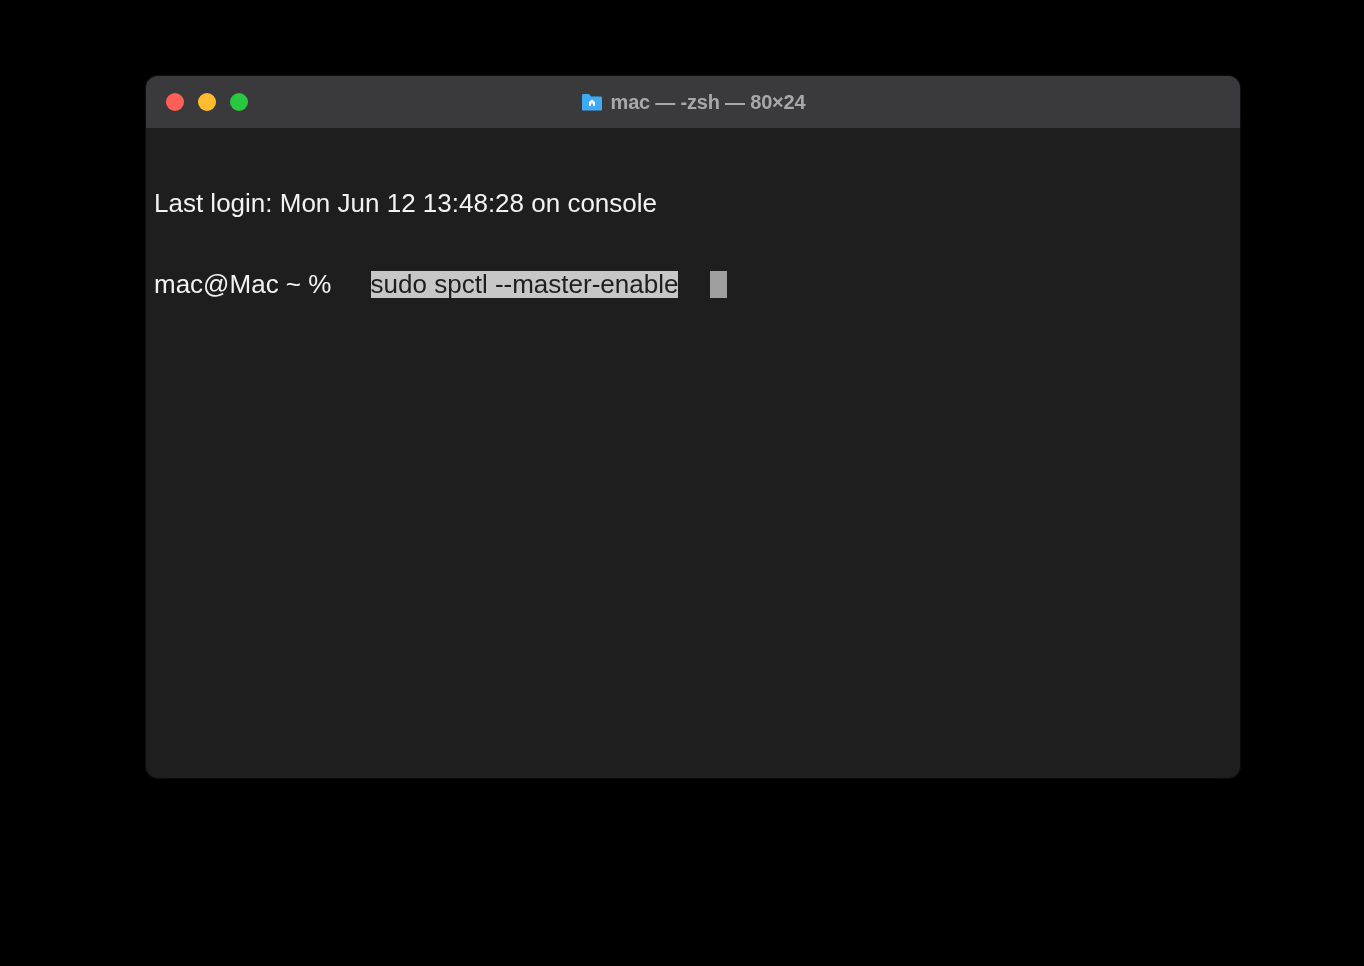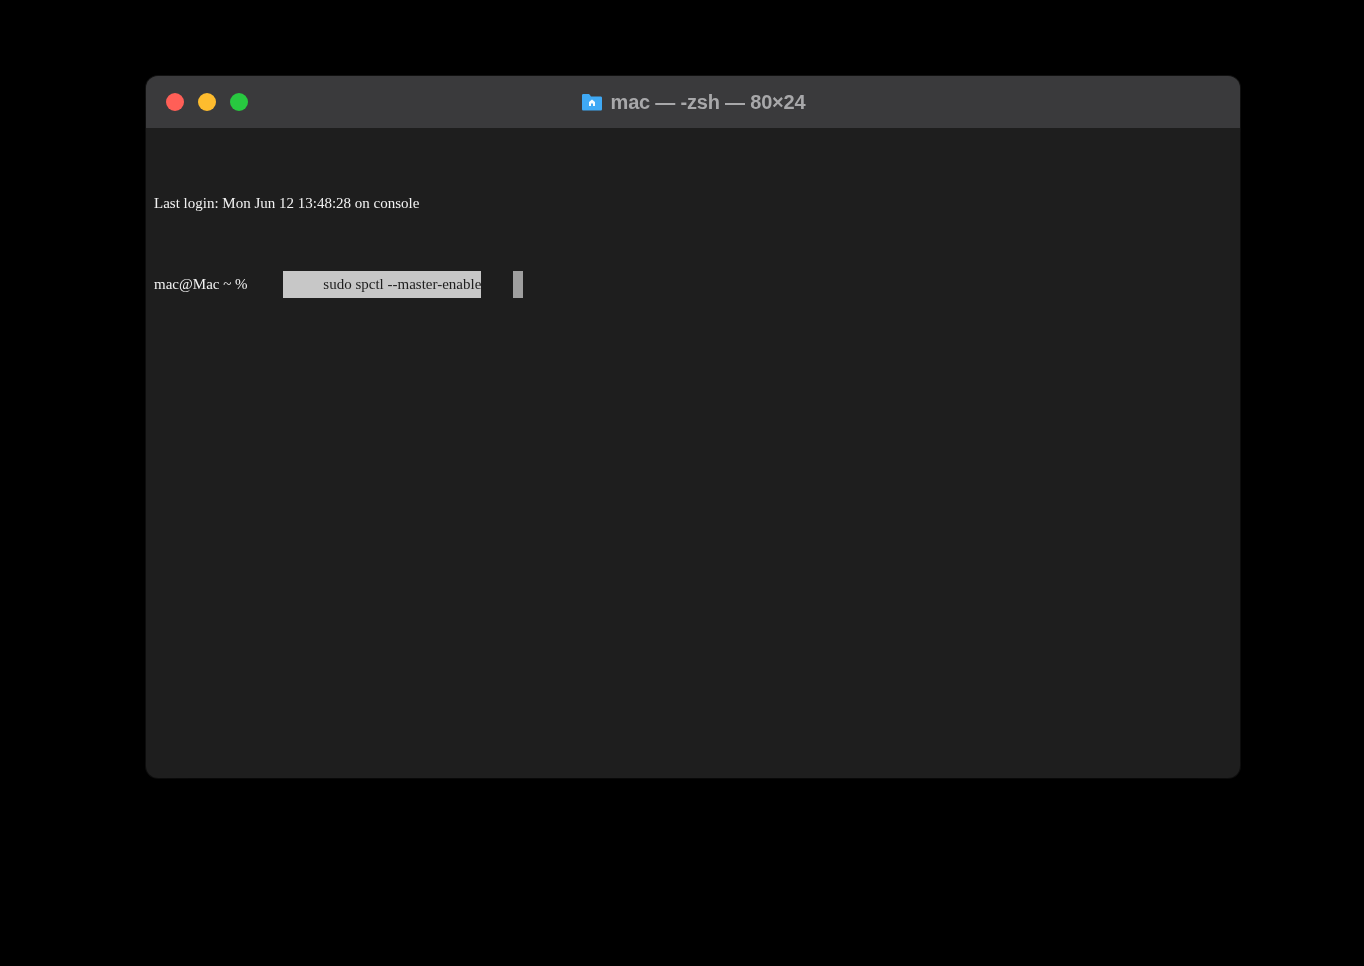--- a/index.html
+++ b/index.html
@@ -68,39 +68,38 @@
     .title-text {
       font-family: -apple-system, "SF Pro Display", "Helvetica Neue", Arial, sans-serif;
       font-size: 20px;
       font-weight: 700;
       color: #a8a8aa;
       letter-spacing: -0.2px;
     }
     .terminal-body {
       flex: 1;
       padding: 8px 8px;
-      font-family: Liberation Serif, serif;
-      font-size: 15px;
+      font-family: Liberation Sans, sans-serif;
+      font-size: 26px;
       line-height: 27px;
       color: #f2f2f2;
       white-space: pre;
       overflow: hidden;
     }
     .terminal-line {
       display: block;
     }
     .prompt-line {
       display: flex;
       flex-wrap: nowrap;
       gap: 32px;
     }
     .highlighted {
       background: #c7c7c7;
       color: #1e1e1e;
-      padding-left: 40px;
     }
     .cursor-block {
       background: #9f9f9f;
       color: #1e1e1e;
       display: inline-block;
       width: 0.62em;
     }
   </style>
 </head>
 <body>

